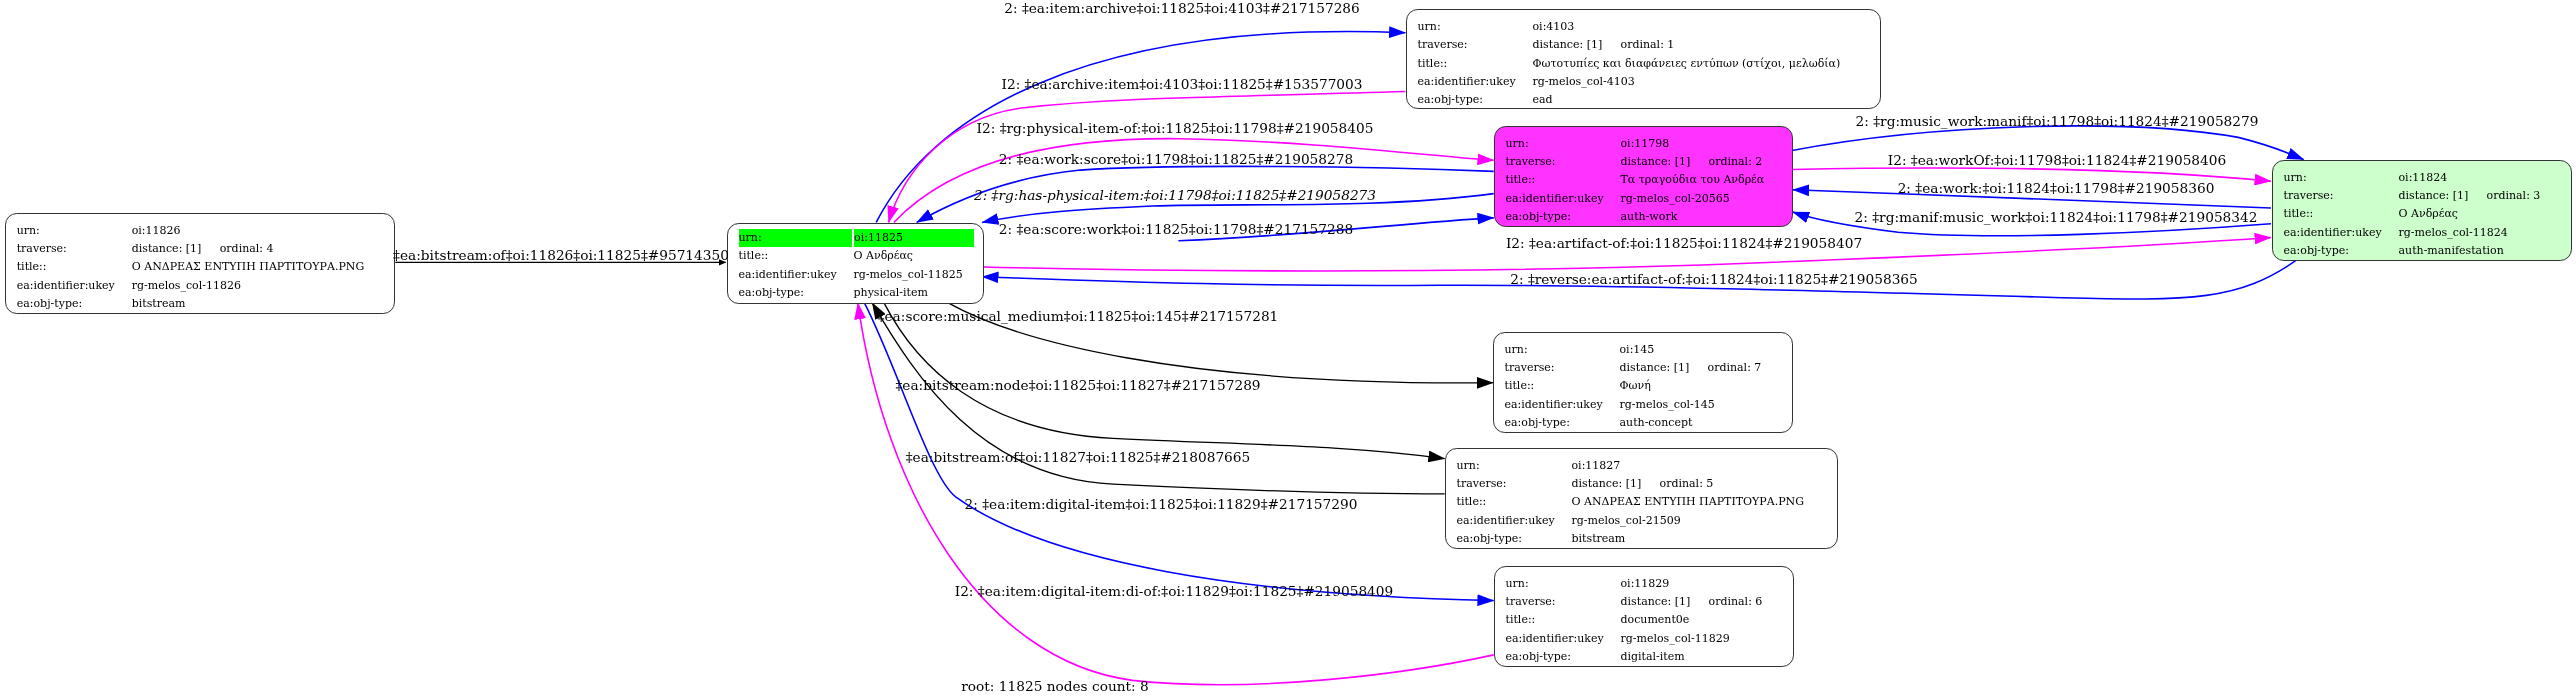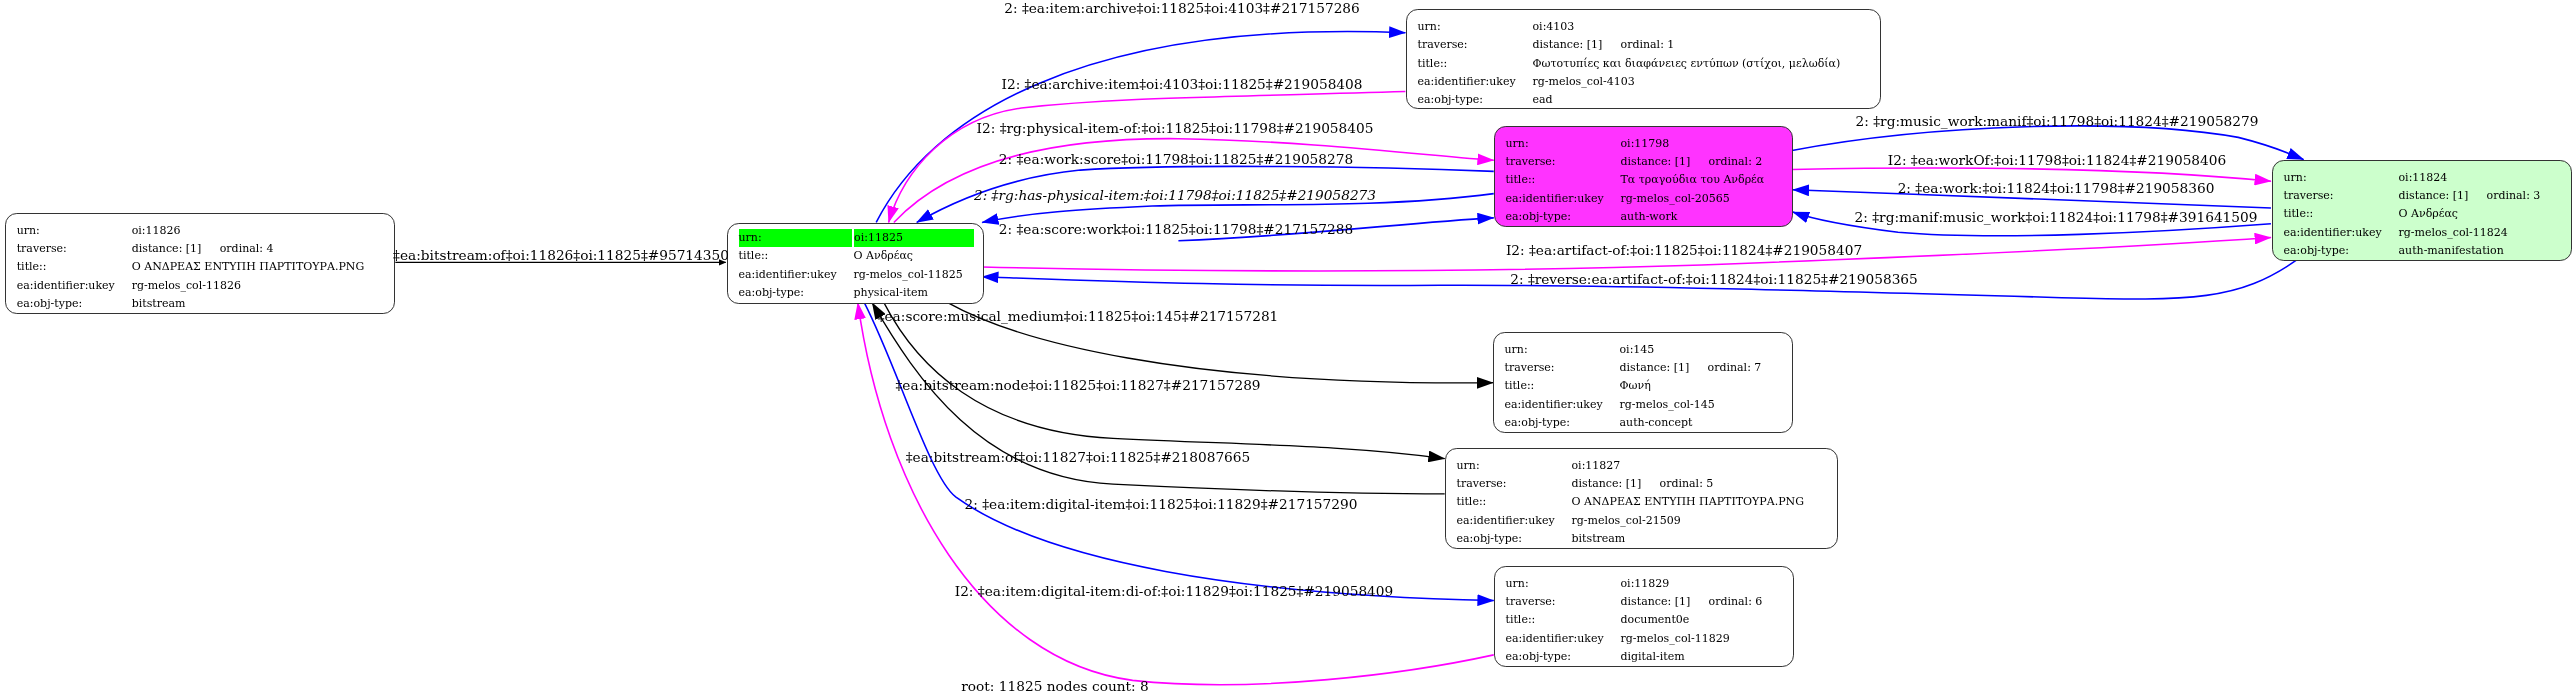--- a/index.html
+++ b/index.html
@@ -233,30 +233,30 @@
       <span class="v">rg-melos_col-11829</span>
     </div>
   <div class="row">
       <span class="k" style="width:115px">ea:obj-type:</span>
       <span class="v">digital-item</span>
     </div>
 </div>
 
 <div class="elabel" style="left:561px;top:247px;">‡ea:bitstream:of‡oi:11826‡oi:11825‡#95714350</div>
 <div class="elabel" style="left:1182px;top:0px;">2: ‡ea:item:archive‡oi:11825‡oi:4103‡#217157286</div>
-<div class="elabel" style="left:1182px;top:76px;">I2: ‡ea:archive:item‡oi:4103‡oi:11825‡#219058408</div>
+<div class="elabel" style="left:1182px;top:76px;">I2: ‡ea:archive:item‡oi:4103‡oi:11825‡#153577003</div>
 <div class="elabel" style="left:1175px;top:120px;">I2: ‡rg:physical-item-of:‡oi:11825‡oi:11798‡#219058405</div>
 <div class="elabel" style="left:1176px;top:151px;">2: ‡ea:work:score‡oi:11798‡oi:11825‡#219058278</div>
 <div class="elabel" style="left:1175px;top:187px;font-style:italic;">2: ‡rg:has-physical-item:‡oi:11798‡oi:11825‡#219058273</div>
 <div class="elabel" style="left:1176px;top:221px;">2: ‡ea:score:work‡oi:11825‡oi:11798‡#217157288</div>
 <div class="elabel" style="left:2057px;top:113px;">2: ‡rg:music_work:manif‡oi:11798‡oi:11824‡#219058279</div>
 <div class="elabel" style="left:2057px;top:152px;">I2: ‡ea:workOf:‡oi:11798‡oi:11824‡#219058406</div>
 <div class="elabel" style="left:2056px;top:180px;">2: ‡ea:work:‡oi:11824‡oi:11798‡#219058360</div>
-<div class="elabel" style="left:2056px;top:209px;">2: ‡rg:manif:music_work‡oi:11824‡oi:11798‡#391641509</div>
-<div class="elabel" style="left:1684px;top:242px;">I2: ‡ea:artifact-of:‡oi:11825‡oi:11824‡#219058407</div>
+<div class="elabel" style="left:2056px;top:209px;">2: ‡rg:manif:music_work‡oi:11824‡oi:11798‡#219058342</div>
+<div class="elabel" style="left:1684px;top:235px;">I2: ‡ea:artifact-of:‡oi:11825‡oi:11824‡#219058407</div>
 <div class="elabel" style="left:1714px;top:271px;">2: ‡reverse:ea:artifact-of:‡oi:11824‡oi:11825‡#219058365</div>
 <div class="elabel" style="left:1078px;top:308px;">‡ea:score:musical_medium‡oi:11825‡oi:145‡#217157281</div>
 <div class="elabel" style="left:1078px;top:377px;">‡ea:bitstream:node‡oi:11825‡oi:11827‡#217157289</div>
 <div class="elabel" style="left:1078px;top:449px;">‡ea:bitstream:of‡oi:11827‡oi:11825‡#218087665</div>
 <div class="elabel" style="left:1161px;top:496px;">2: ‡ea:item:digital-item‡oi:11825‡oi:11829‡#217157290</div>
 <div class="elabel" style="left:1174px;top:583px;">I2: ‡ea:item:digital-item:di-of:‡oi:11829‡oi:11825‡#219058409</div>
 
 <div class="elabel" style="left:1055px;top:678px;">root: 11825 nodes count: 8</div>
 
 

